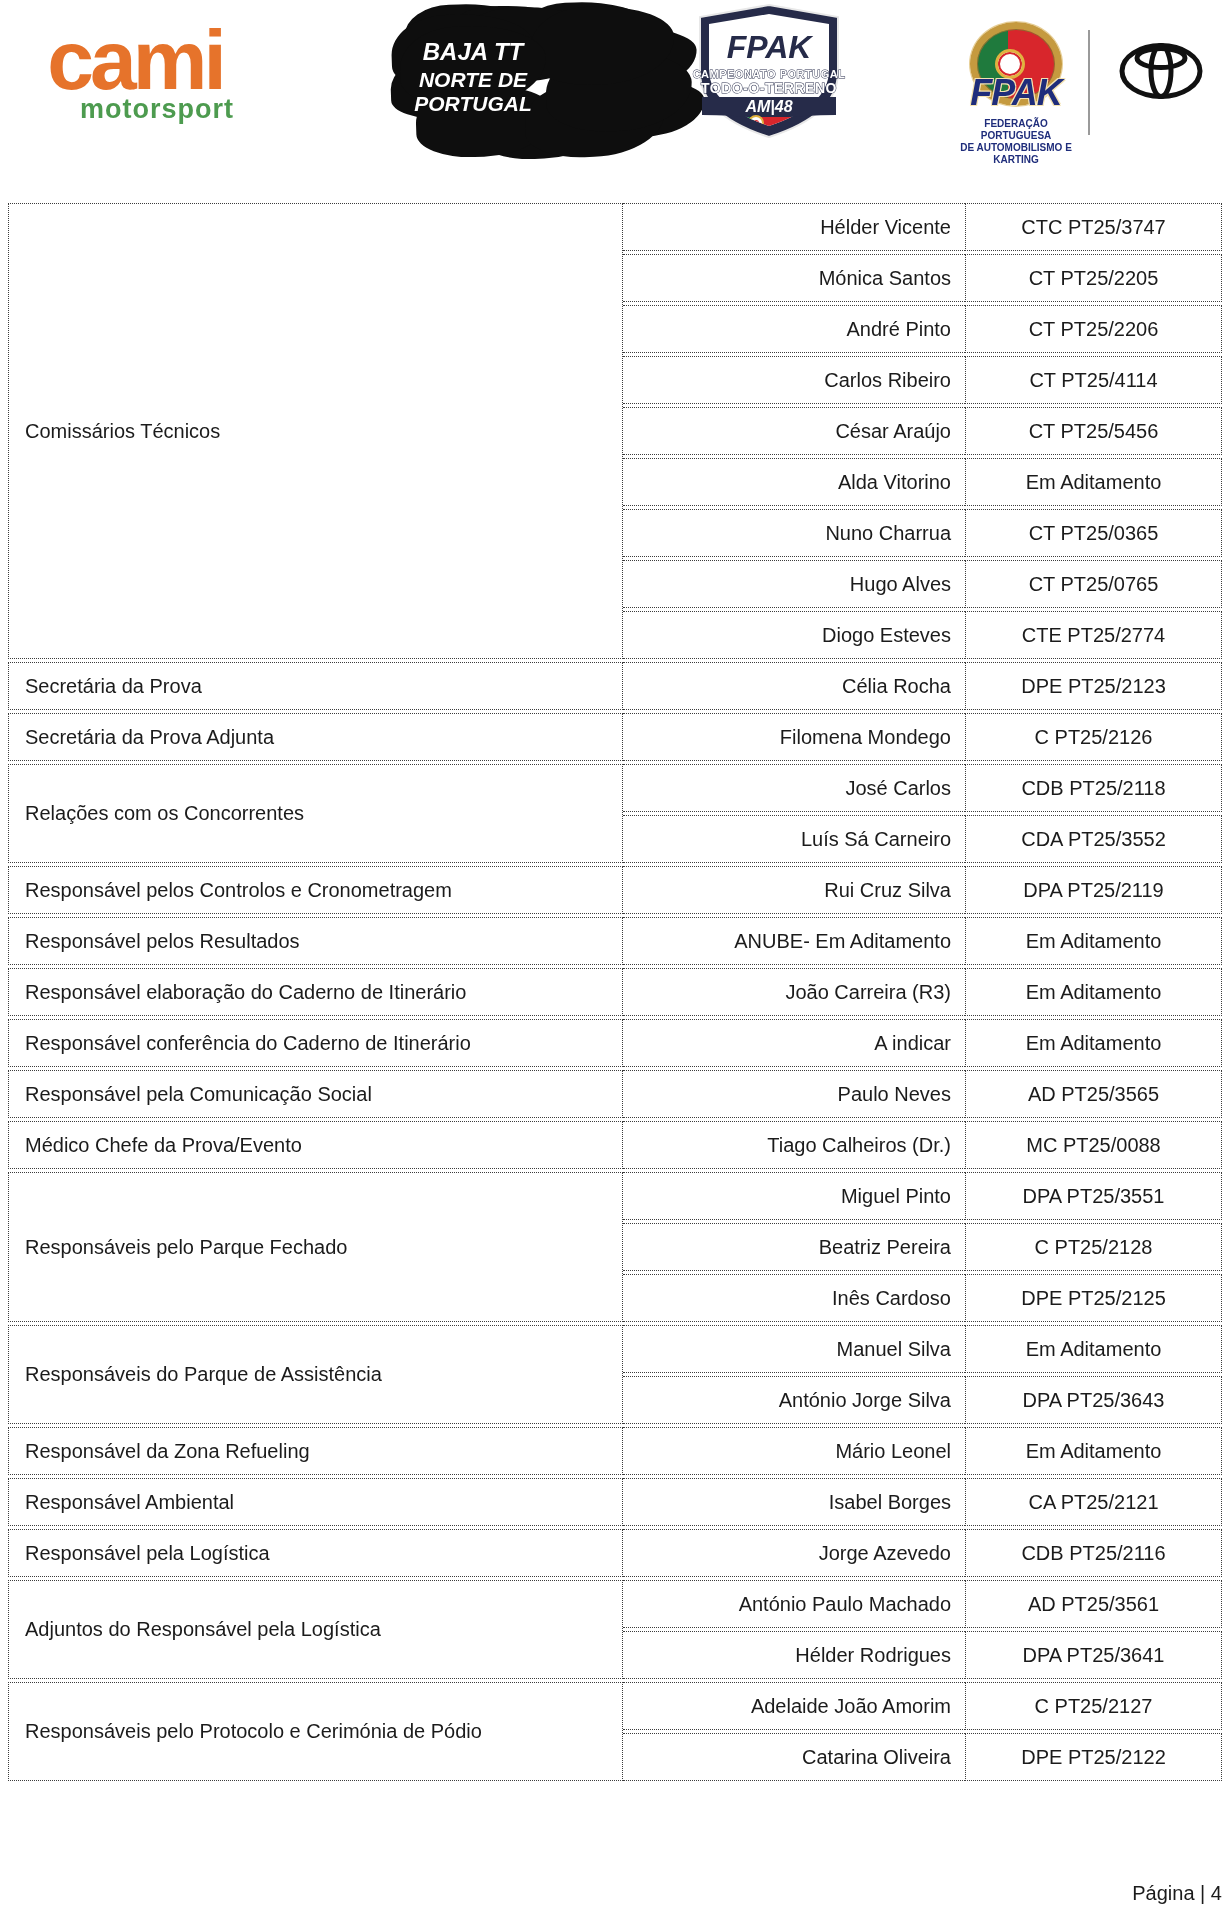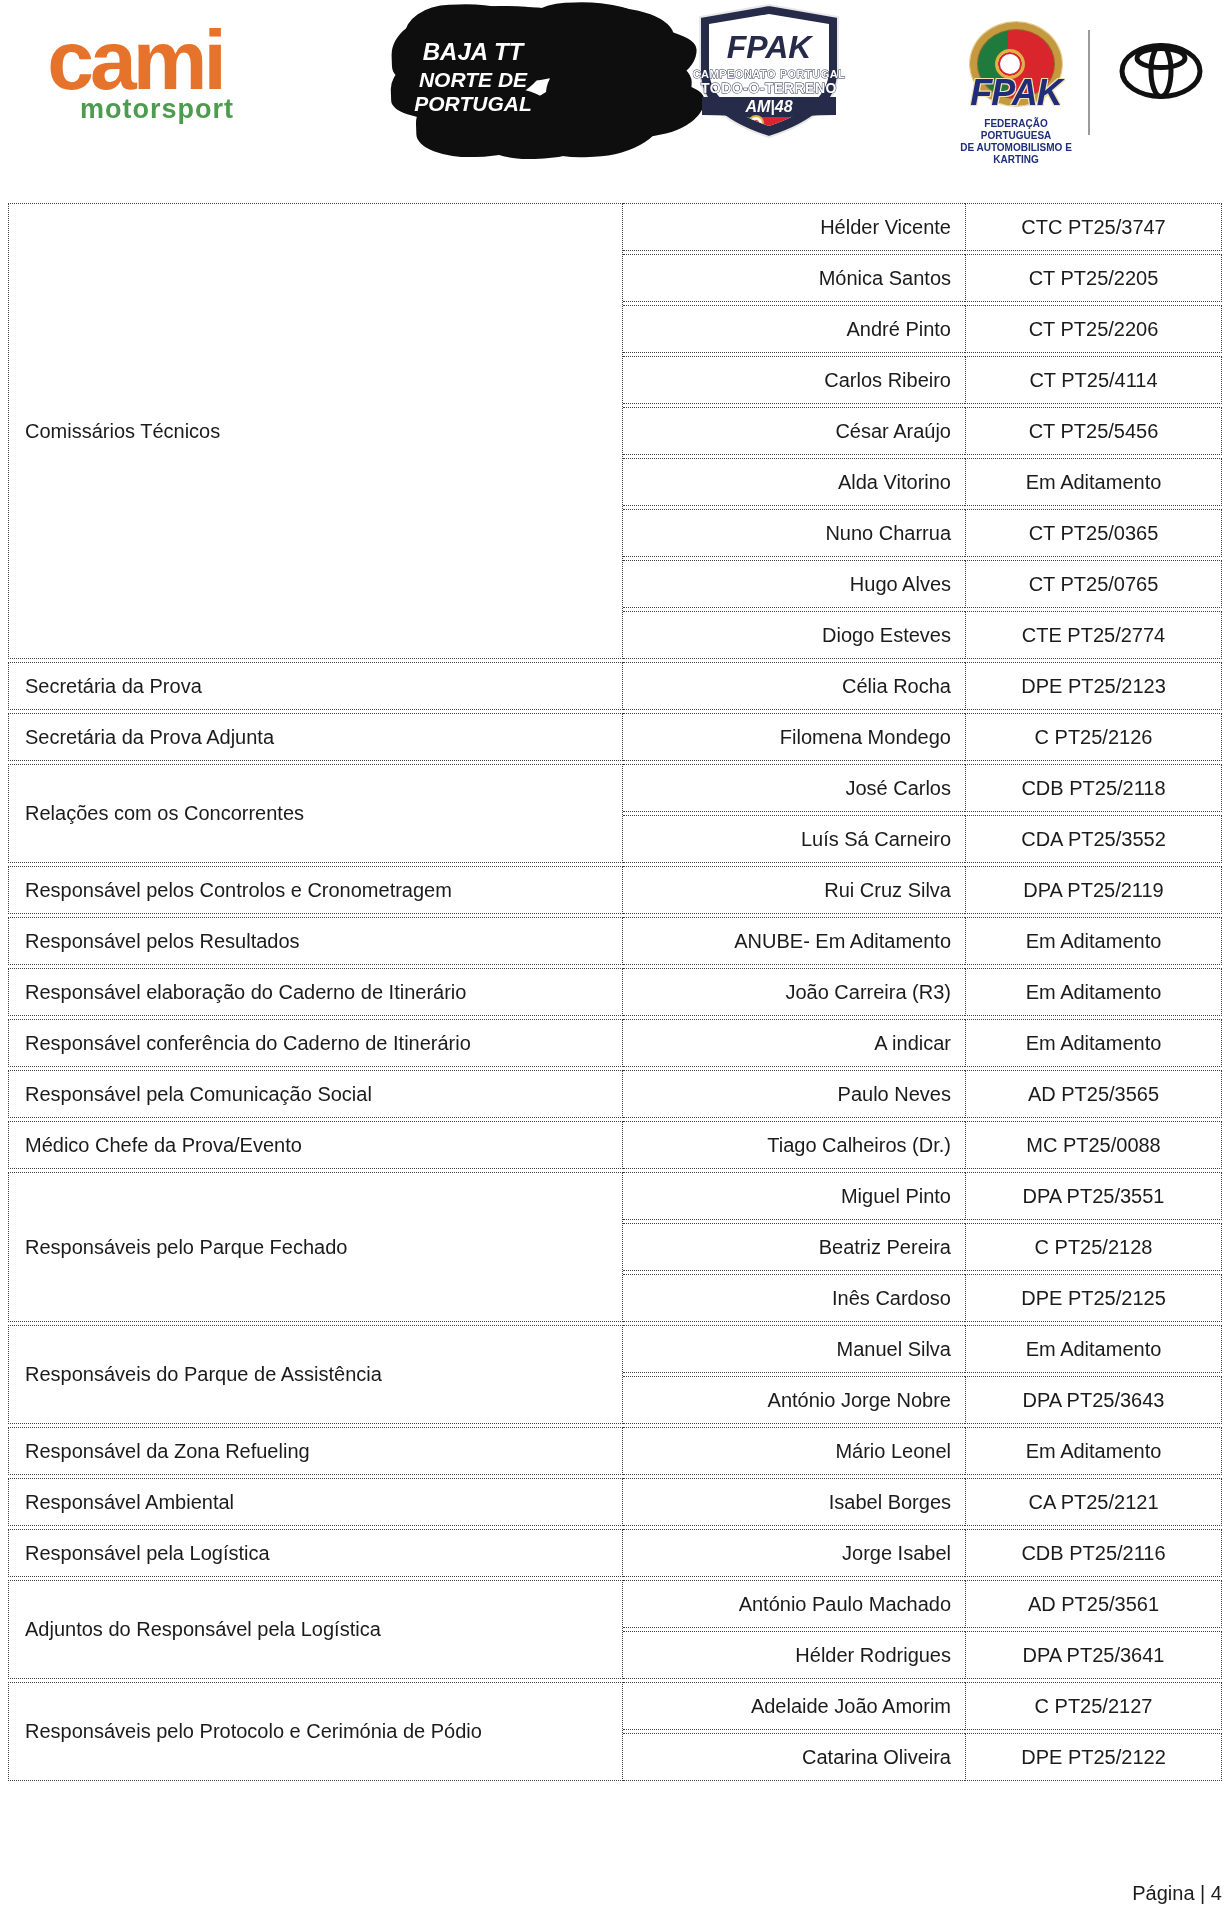--- a/index.html
+++ b/index.html
@@ -235,36 +235,36 @@
         <tr>
           <td class="name">Inês Cardoso</td>
           <td class="license">DPE PT25/2125</td>
         </tr>
         <tr>
           <td class="role" rowspan="2">Responsáveis do Parque de Assistência</td>
           <td class="name">Manuel Silva</td>
           <td class="license">Em Aditamento</td>
         </tr>
         <tr>
-          <td class="name">António Jorge Nobre</td>
+          <td class="name">António Jorge Silva</td>
           <td class="license">DPA PT25/3643</td>
         </tr>
         <tr>
           <td class="role" rowspan="1">Responsável da Zona Refueling</td>
           <td class="name">Mário Leonel</td>
           <td class="license">Em Aditamento</td>
         </tr>
         <tr>
           <td class="role" rowspan="1">Responsável Ambiental</td>
           <td class="name">Isabel Borges</td>
           <td class="license">CA PT25/2121</td>
         </tr>
         <tr>
           <td class="role" rowspan="1">Responsável pela Logística</td>
-          <td class="name">Jorge Isabel</td>
+          <td class="name">Jorge Azevedo</td>
           <td class="license">CDB PT25/2116</td>
         </tr>
         <tr>
           <td class="role" rowspan="2">Adjuntos do Responsável pela Logística</td>
           <td class="name">António Paulo Machado</td>
           <td class="license">AD PT25/3561</td>
         </tr>
         <tr>
           <td class="name">Hélder Rodrigues</td>
           <td class="license">DPA PT25/3641</td>

